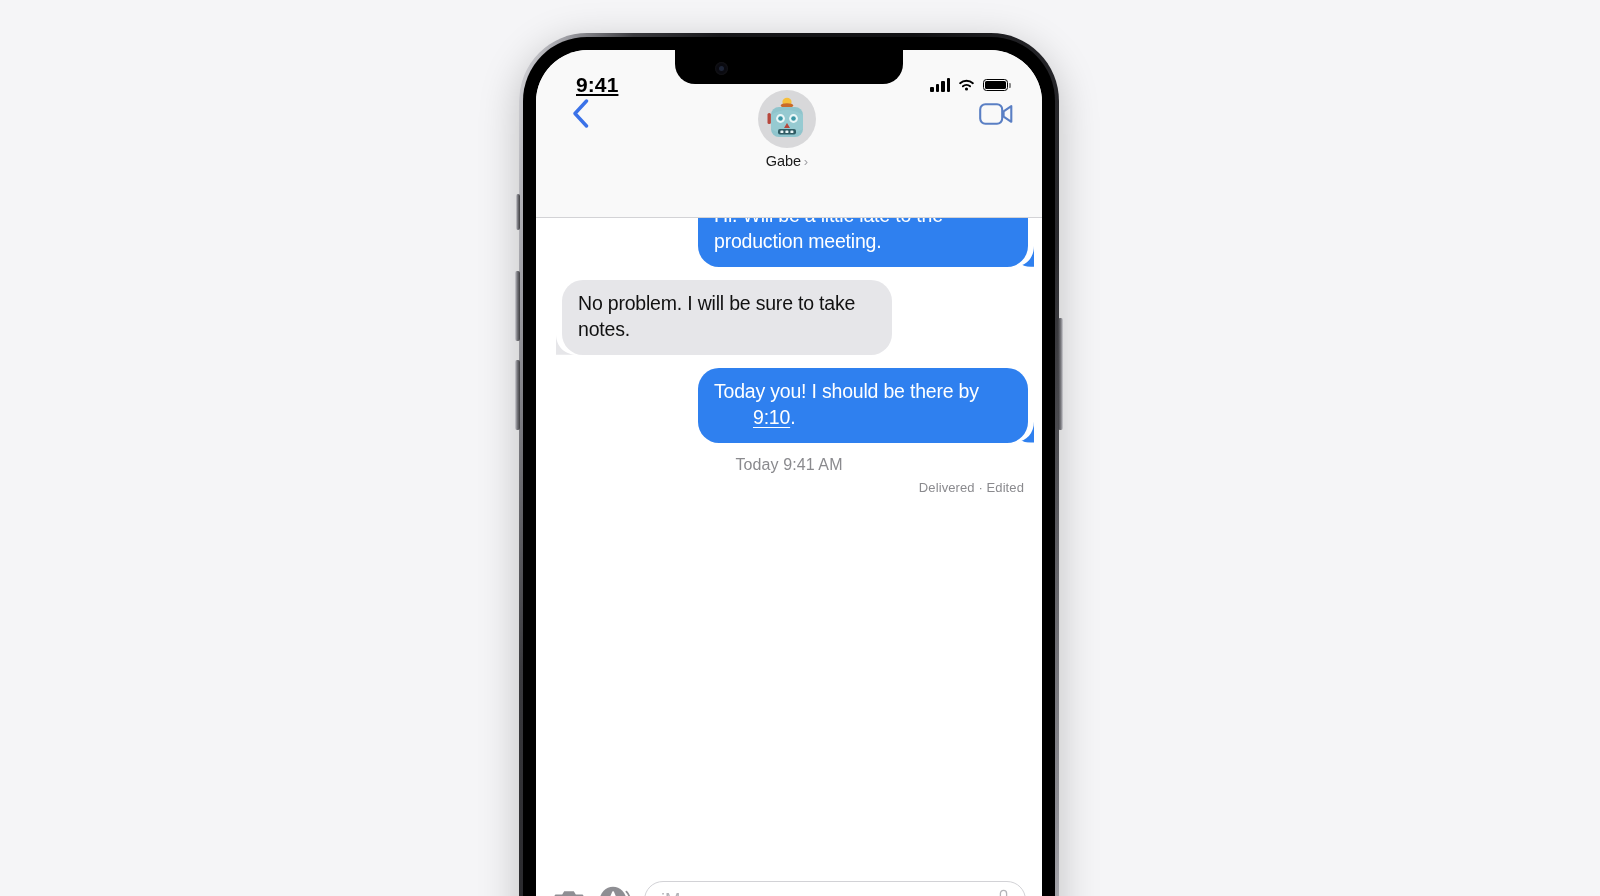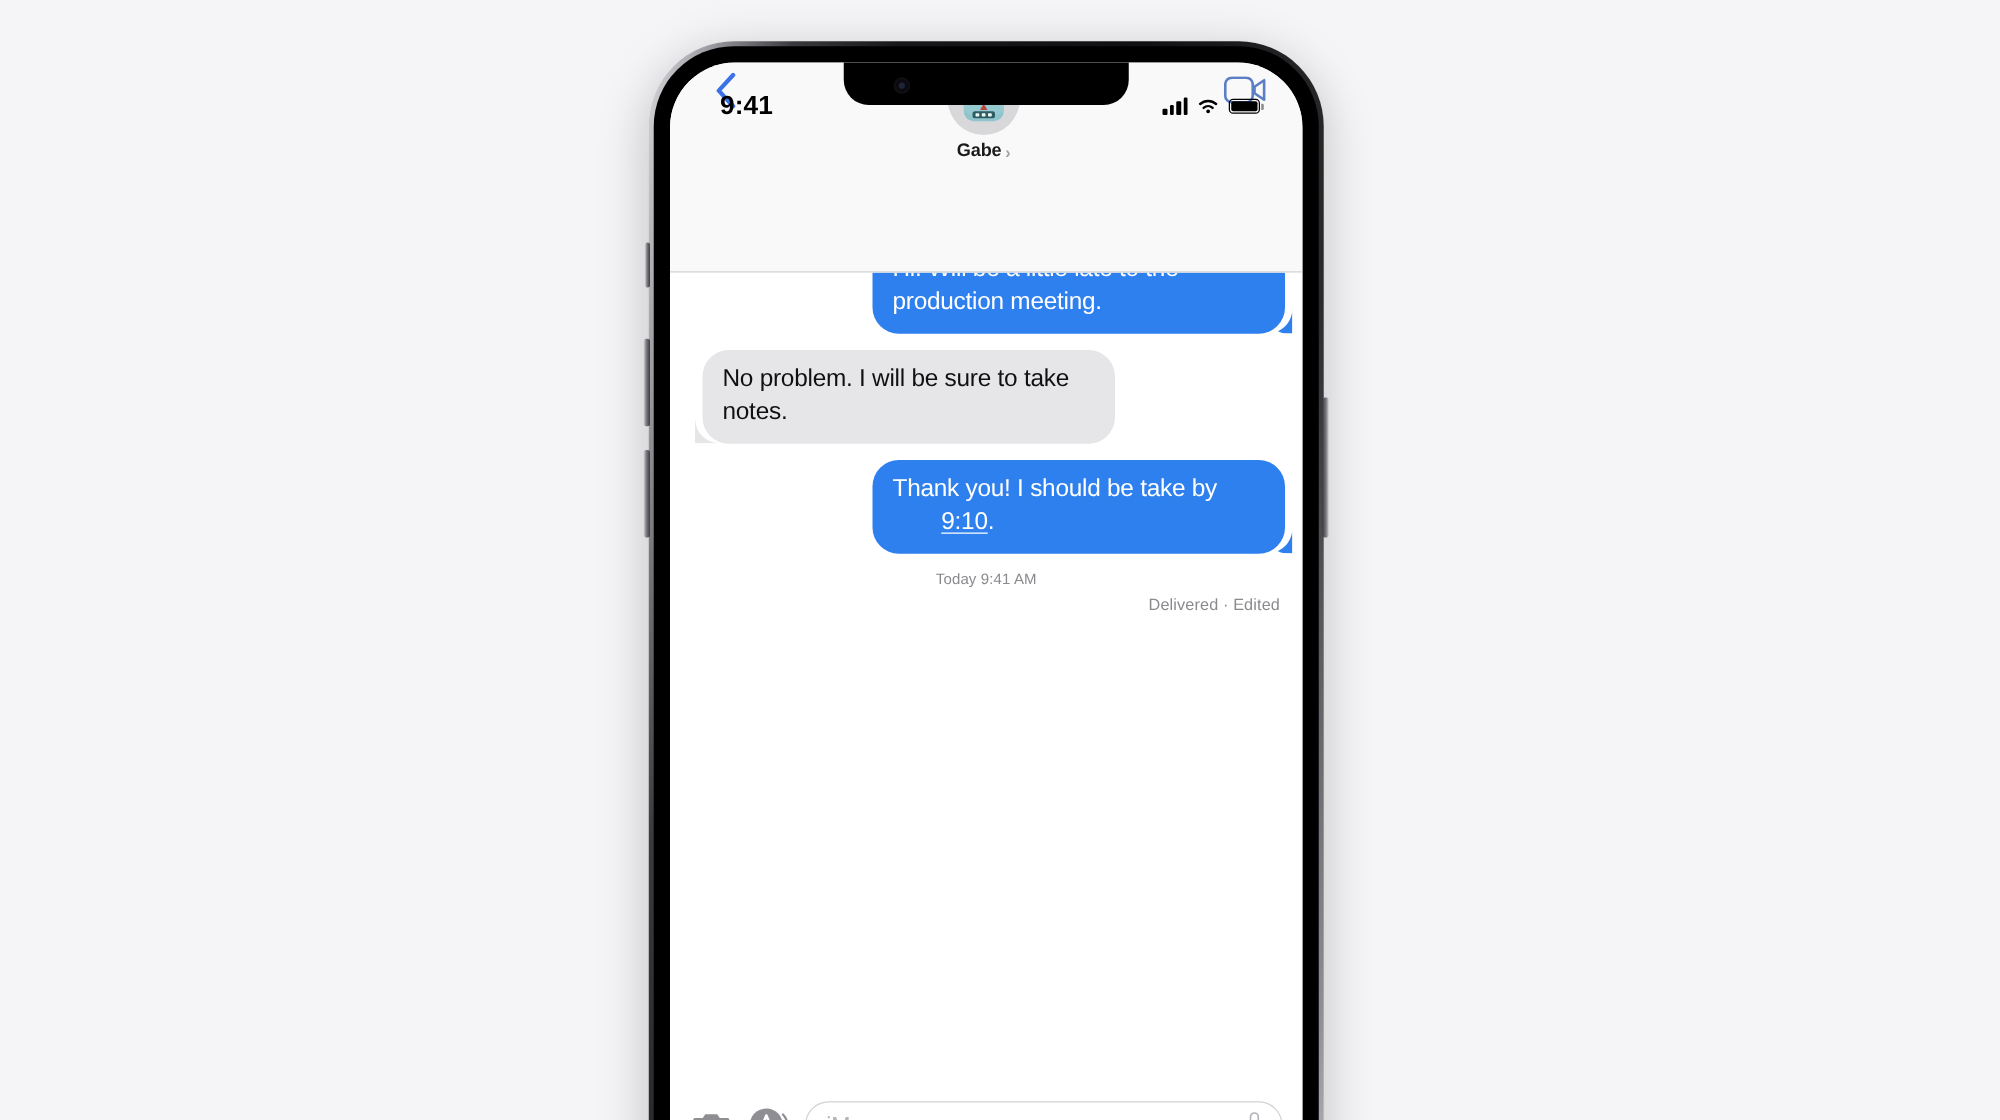--- a/index.html
+++ b/index.html
@@ -58,20 +58,21 @@
     content:""; position:absolute; left:4px; top:4px; width:5px; height:5px;
     border-radius:50%; background:#1d2436;
   }
 
   
   #statusbar {
     position:absolute; top:0; left:0; right:0; height:56px;
     display:flex; align-items:center; justify-content:space-between;
     padding: 14px 34px 0 40px;
     z-index:30;
+    text-decoration:underline;
   }
   #clock { font-size:21px; font-weight:700; letter-spacing:.1px; color:#000; }
   #status-right { display:flex; align-items:center; gap:7px; }
   .bars { display:flex; align-items:flex-end; gap:2px; height:14px; }
   .bars i { display:block; width:3.5px; background:#000; border-radius:1px; }
   .bars i:nth-child(1){height:5px}
   .bars i:nth-child(2){height:8px}
   .bars i:nth-child(3){height:11px}
   .bars i:nth-child(4){height:14px}
   .batt {
@@ -80,23 +81,22 @@
   }
   .batt::after{content:"";position:absolute;right:-4px;top:3.6px;width:2px;height:5px;background:#000;border-radius:0 1px 1px 0;opacity:.45}
   .batt span{display:block;height:100%;width:100%;background:#000;border-radius:1.6px}
 
   
   #navbar {
     position:absolute; top:0; left:0; right:0; height:168px;
     background:rgba(249,249,249,.95);
     border-bottom:0.5px solid #d3d3d6;
     z-index:20;
-    display:flex; align-items:flex-start; justify-content:space-between;
+    display:flex; align-items:center; justify-content:space-between;
     padding:0 22px 8px 22px;
-    font-weight:bold;
   }
   #back { width:44px; height:44px; display:flex; align-items:center; justify-content:center; margin-bottom:32px; cursor:pointer;}
   #facetime { width:48px; height:44px; display:flex; align-items:center; justify-content:center; margin-bottom:32px; cursor:pointer;}
   #contact { display:flex; flex-direction:column; align-items:center; flex:1; cursor:pointer; }
   #avatar {
     width:58px; height:58px; border-radius:50%;
     background:#d8d8da; display:flex; align-items:center; justify-content:center;
     overflow:hidden; position:relative;
   }
   #contact-row { display:flex; align-items:center; gap:3px; margin-top:5px; }
@@ -125,21 +125,21 @@
     clip-path: path("M0 21 C 12 21, 21 13, 21 0 L21 21 Z");
   }
   .bubble.in.tail::after{
     content:""; position:absolute; left:-6px; bottom:0px;
     width:21px; height:21px; background:#e6e6e9;
     clip-path: path("M21 21 C 9 21, 0 13, 0 0 L0 21 Z");
   }
   .bubble .tlink { text-decoration:underline; text-underline-offset:2.5px;margin-left:39px; }
   .firstcut { margin-top:-26px; }
   .timestamp {
-    text-align:center; font-size:12px; color:#8a8a8e;
+    text-align:center; font-size:16px; color:#8a8a8e;
     margin: 10px 0 12px 0; letter-spacing:.1px;
   }
   .receipt {
     text-align:right; font-size:13px; color:#8a8a8e;
     margin:-6px 4px 13px 0; letter-spacing:.1px;
   }
 
   
   #inputbar {
     position:absolute; left:0; right:0; bottom:98px; height:56px;
@@ -237,21 +237,21 @@
 
           <div class="row out firstcut">
             <div class="bubble out tail">Hi. Will be a little late to the production meeting.</div>
           </div>
 
           <div class="row in">
             <div class="bubble in tail">No problem. I will be sure to take notes.</div>
           </div>
 
           <div class="row out">
-            <div class="bubble out tail"><span>Thank you! I should be take by </span><span class="tlink">9:10</span><span>.</span></div>
+            <div class="bubble out tail"><span>Today you! I should be there by </span><span class="tlink">9:10</span><span>.</span></div>
           </div>
 
 
           <div class="timestamp">Today 9:41 AM</div>
 
 
           <div class="receipt">Delivered · Edited</div>
         </div>
 
         <div id="inputbar">

